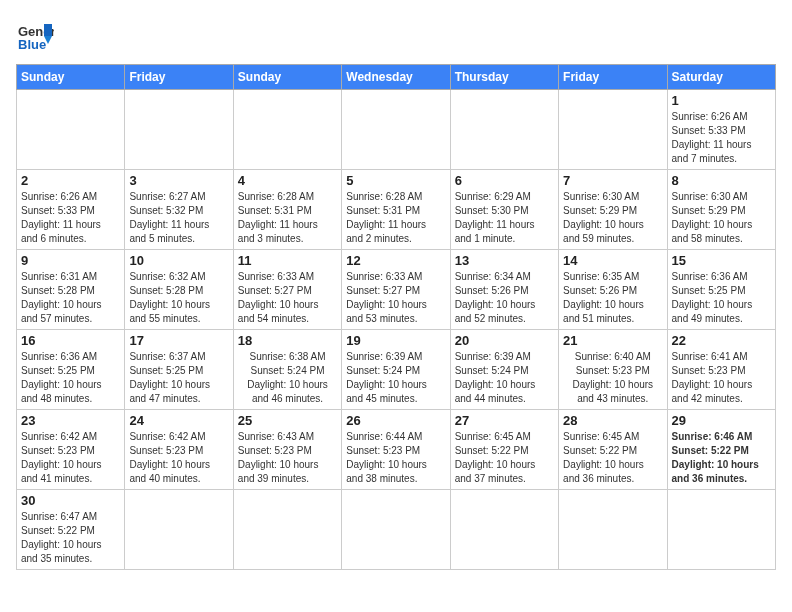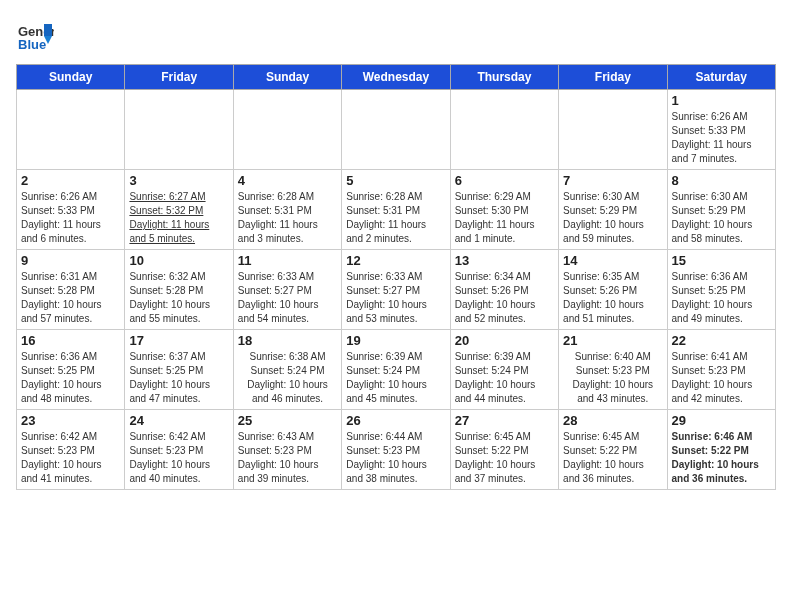--- a/index.html
+++ b/index.html
@@ -30,27 +30,27 @@
       font-size: 32px;
       font-weight: normal;
       color: #222;
     }
     .subtitle {
       font-size: 14px;
       color: #444;
     }
     .calendar { width: 100%; border-collapse: collapse; }
     .calendar th {
-      background: #1d4ed8;
+      background: #3b82f6;
       color: #fff;
       font-size: 12px;
       font-weight: bold;
       padding: 5px 4px;
       border: 1px solid #aaa;
-      text-align: center;
+      text-align: left;
     }
     .calendar td {
       border: 1px solid #ccc;
       vertical-align: top;
       padding: 3px 4px;
       width: 108px;
       min-height: 80px;
       font-size: 10px;
       color: #333;
       background: #fff;
@@ -118,21 +118,21 @@
       <tr>
         <td>
           <span class="day-number">2</span>
           <div class="day-info" style="white-space: pre-line;">Sunrise: 6:26 AM
 Sunset: 5:33 PM
 Daylight: 11 hours
 and 6 minutes.</div>
         </td>
         <td>
           <span class="day-number">3</span>
-          <div class="day-info" style="white-space: pre-line; text-decoration: underline;">Sunrise: 6:27 AM
+          <div class="day-info" style="white-space: pre-line;">Sunrise: 6:27 AM
 Sunset: 5:32 PM
 Daylight: 11 hours
 and 5 minutes.</div>
         </td>
         <td>
           <span class="day-number">4</span>
           <div class="day-info" style="white-space: pre-line;">Sunrise: 6:28 AM
 Sunset: 5:31 PM
 Daylight: 11 hours
 and 3 minutes.</div>
@@ -311,15 +311,30 @@
 Daylight: 10 hours
 and 36 minutes.</div>
         </td>
         <td>
           <span class="day-number">29</span>
           <div class="day-info" style="white-space: pre-line; font-weight: bold;">Sunrise: 6:46 AM
 Sunset: 5:22 PM
 Daylight: 10 hours
 and 36 minutes.</div>
         </td>
+      </tr>
+      <tr>
+        <td>
+          <span class="day-number">30</span>
+          <div class="day-info" style="white-space: pre-line;">Sunrise: 6:47 AM
+Sunset: 5:22 PM
+Daylight: 10 hours
+and 35 minutes.</div>
+        </td>
+        <td class="empty-cell"></td>
+        <td class="empty-cell"></td>
+        <td class="empty-cell"></td>
+        <td class="empty-cell"></td>
+        <td class="empty-cell"></td>
+        <td class="empty-cell"></td>
       </tr>
     </tbody>
 </table>
 
 </body></html>

